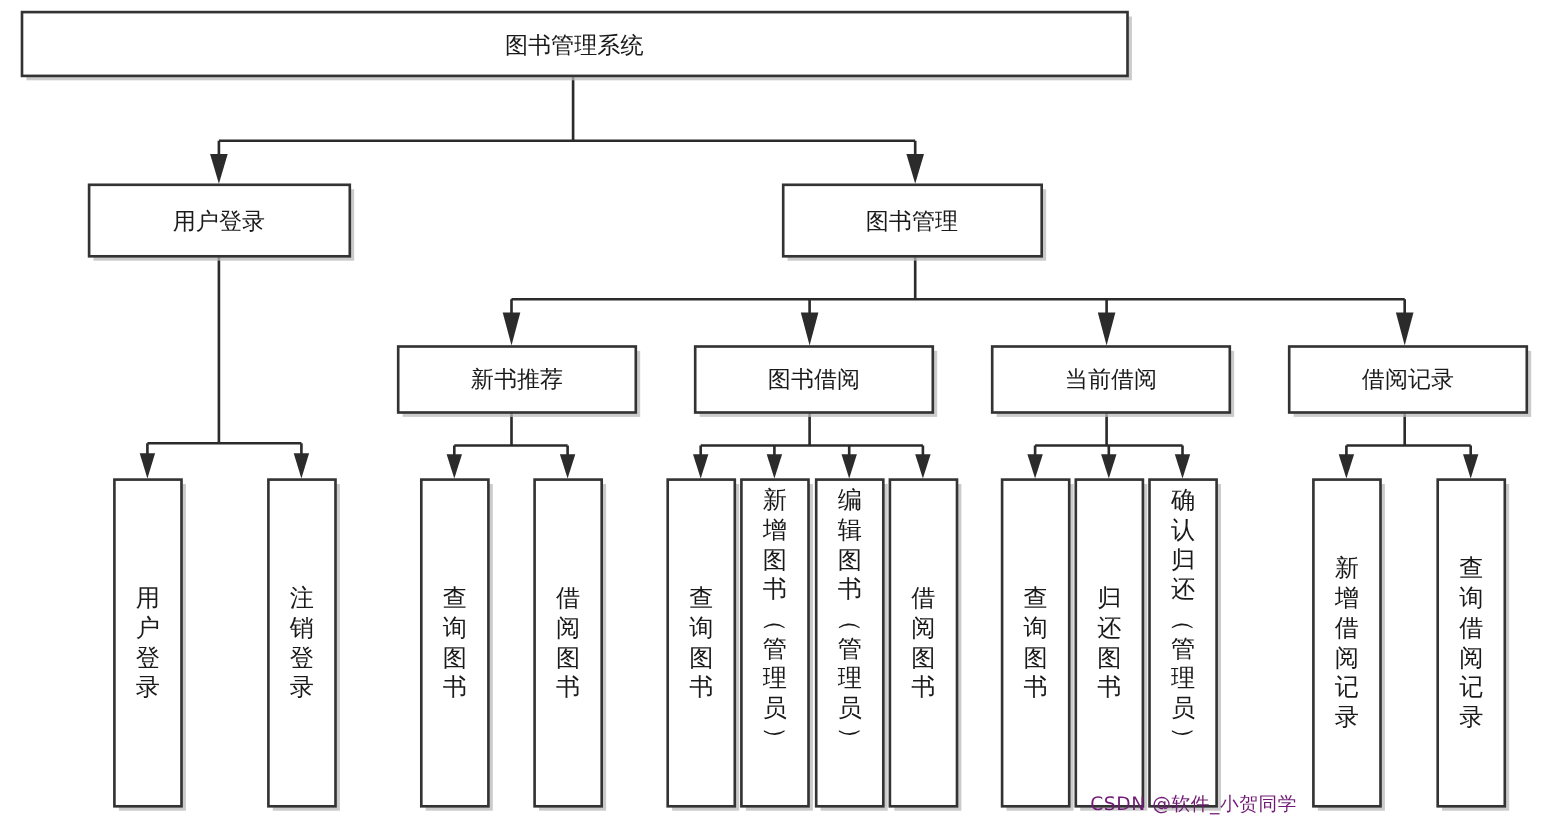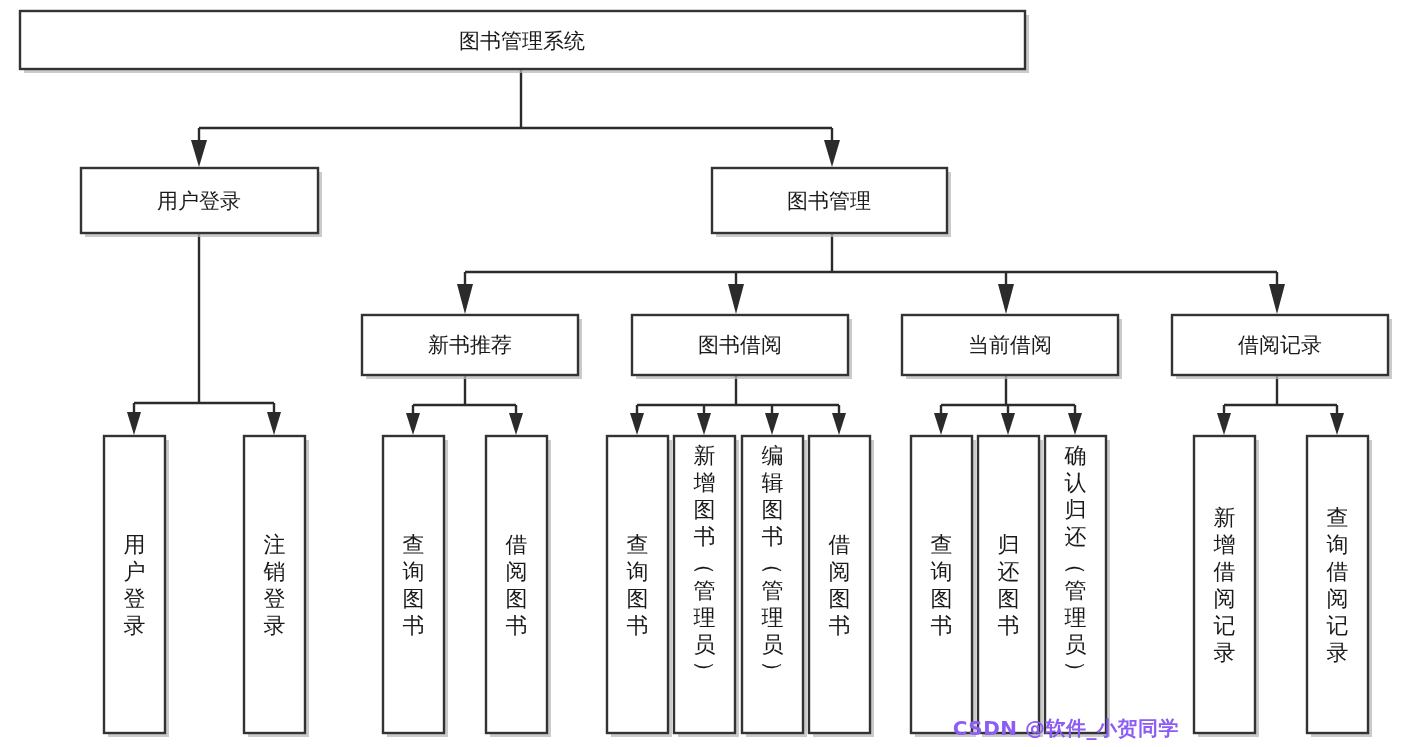--- a/index.html
+++ b/index.html
@@ -75,25 +75,24 @@
     display: block;
   }
   .vchar.rot {
     transform: rotate(90deg);
   }
   #watermark {
     position: absolute;
     right: 8px;
     bottom: 5px;
     font-family: "DejaVu Sans", "Liberation Sans", sans-serif;
-    font-size: 20px;
-    color: #8b5cf6;
+    font-size: 17px;
+    color: #701a75;
     white-space: nowrap;
     letter-spacing: 0.5px;
-    font-weight: bold;
   }
 </style>
 </head>
 <body>
 
 <div id="diagram-root">
 
   <svg id="tree-svg" viewBox="0 0 1405 747">
 
     <g>

